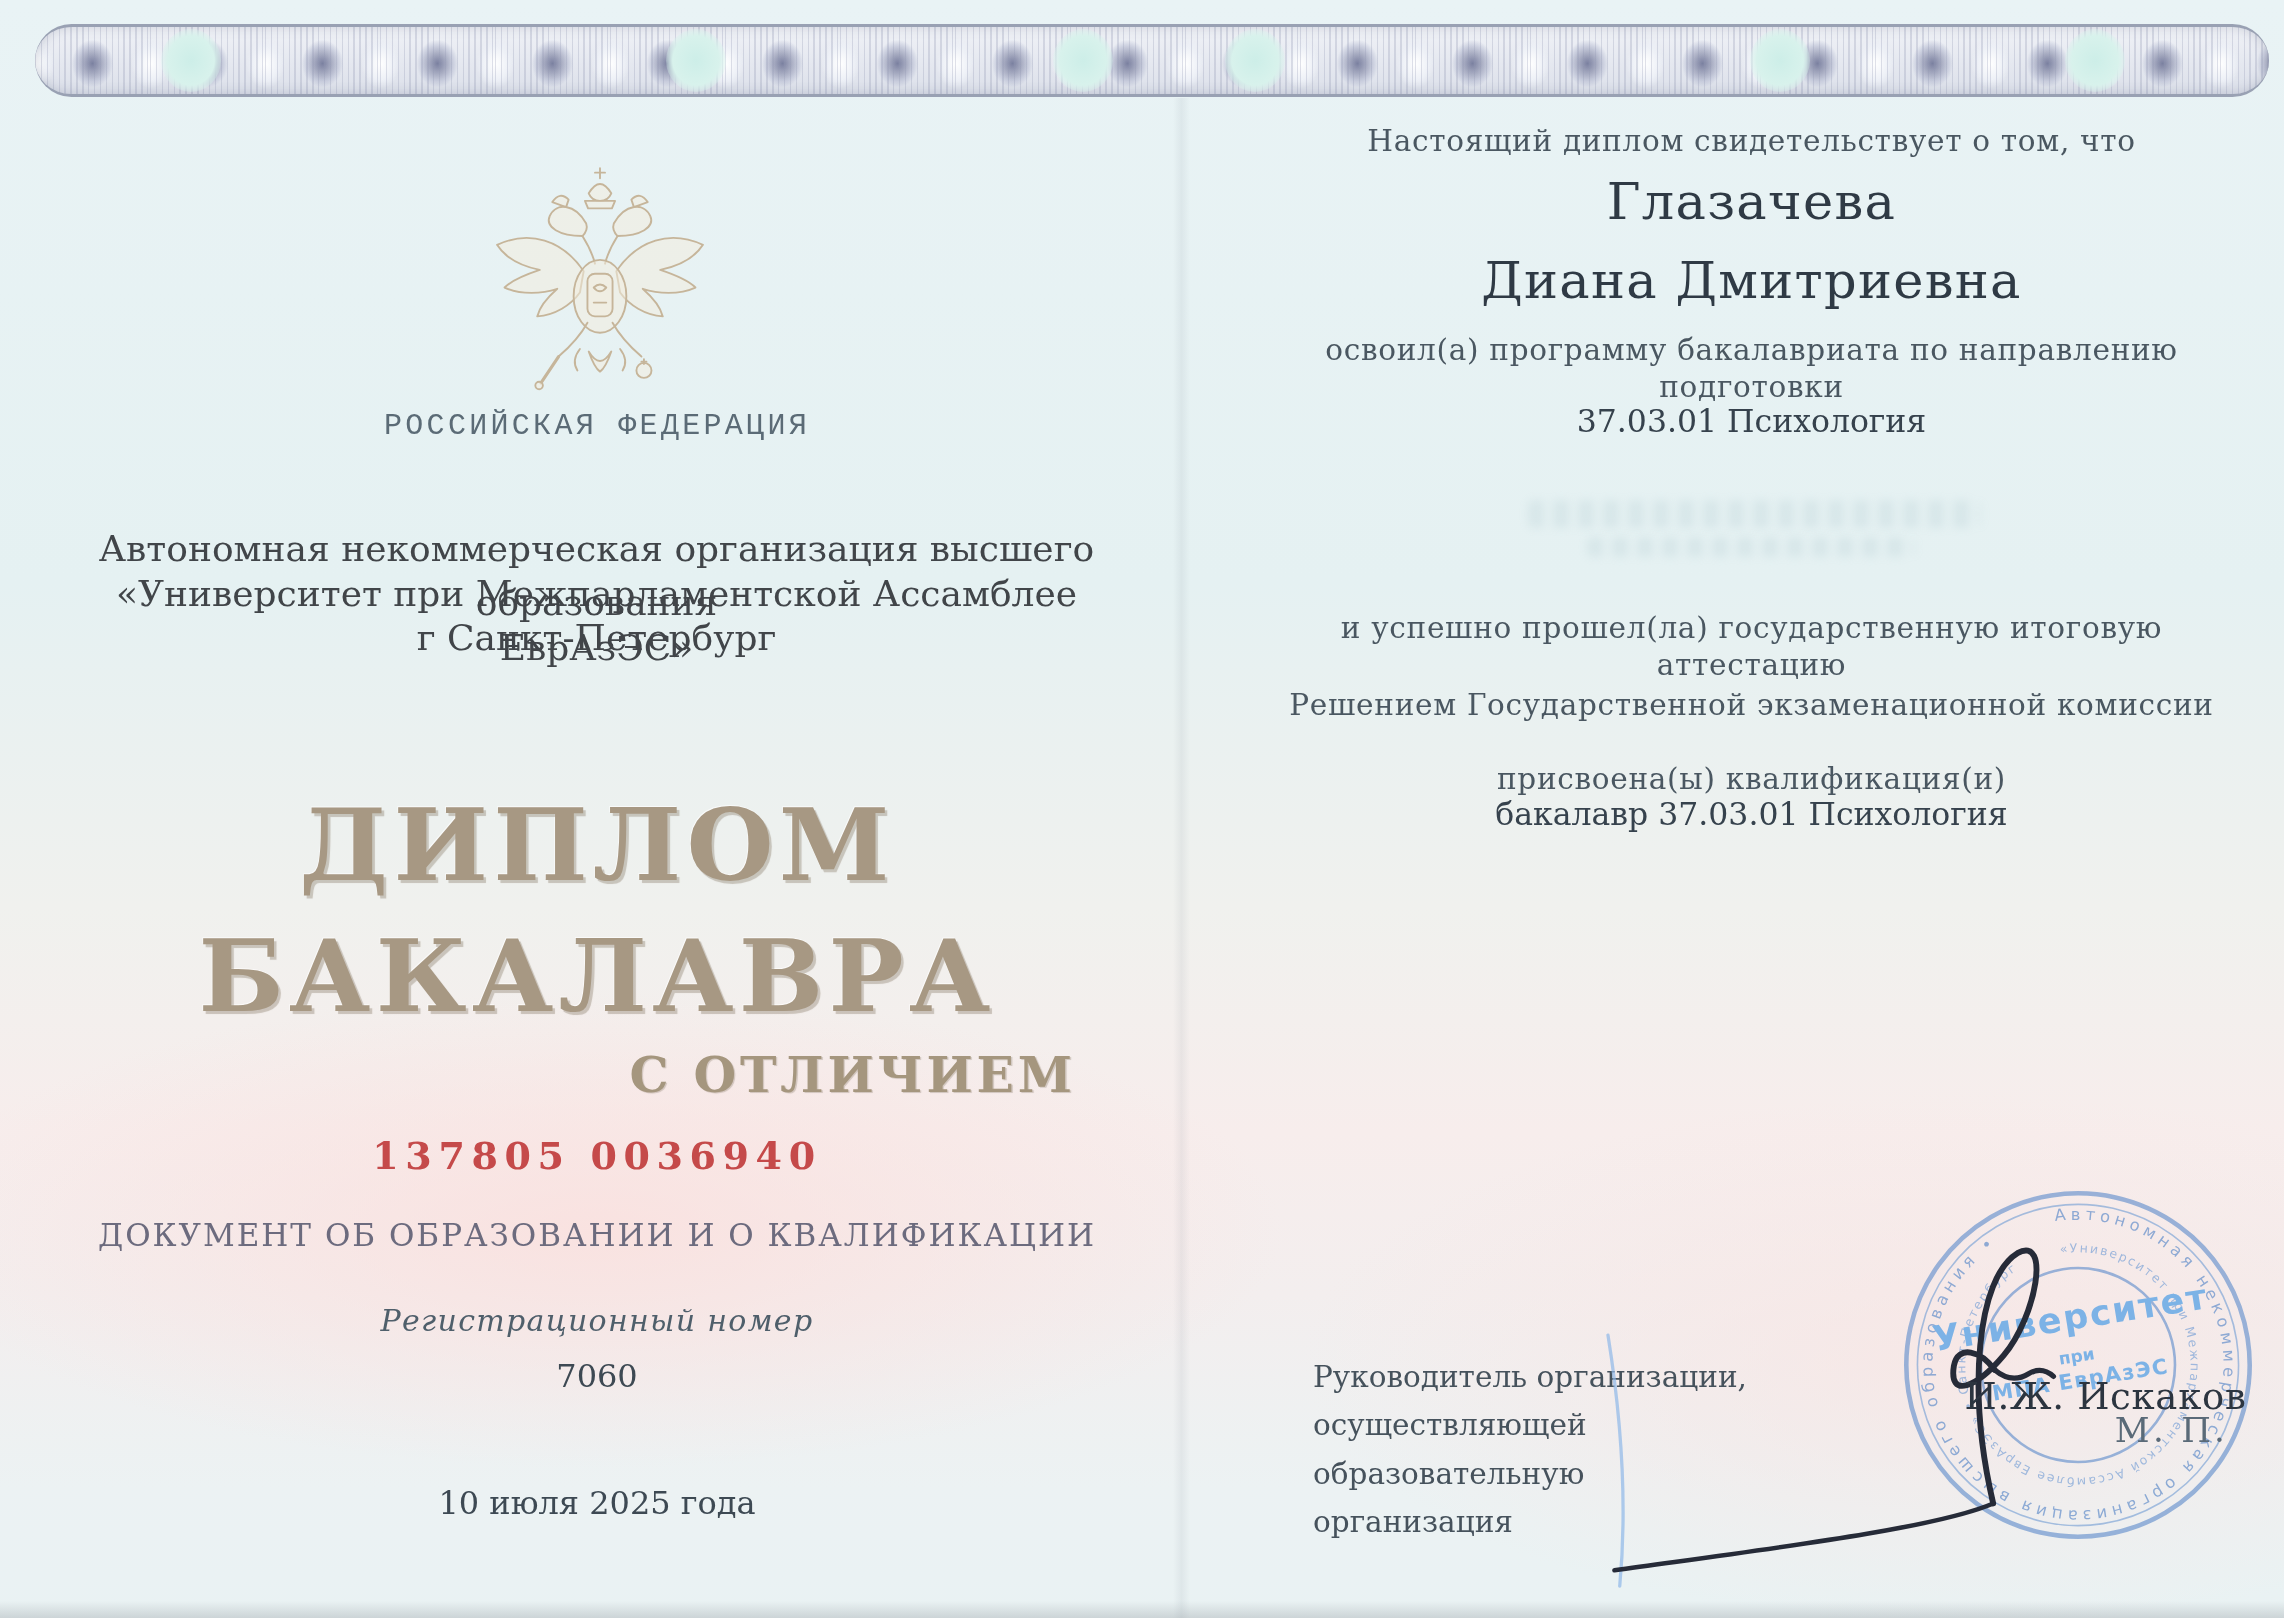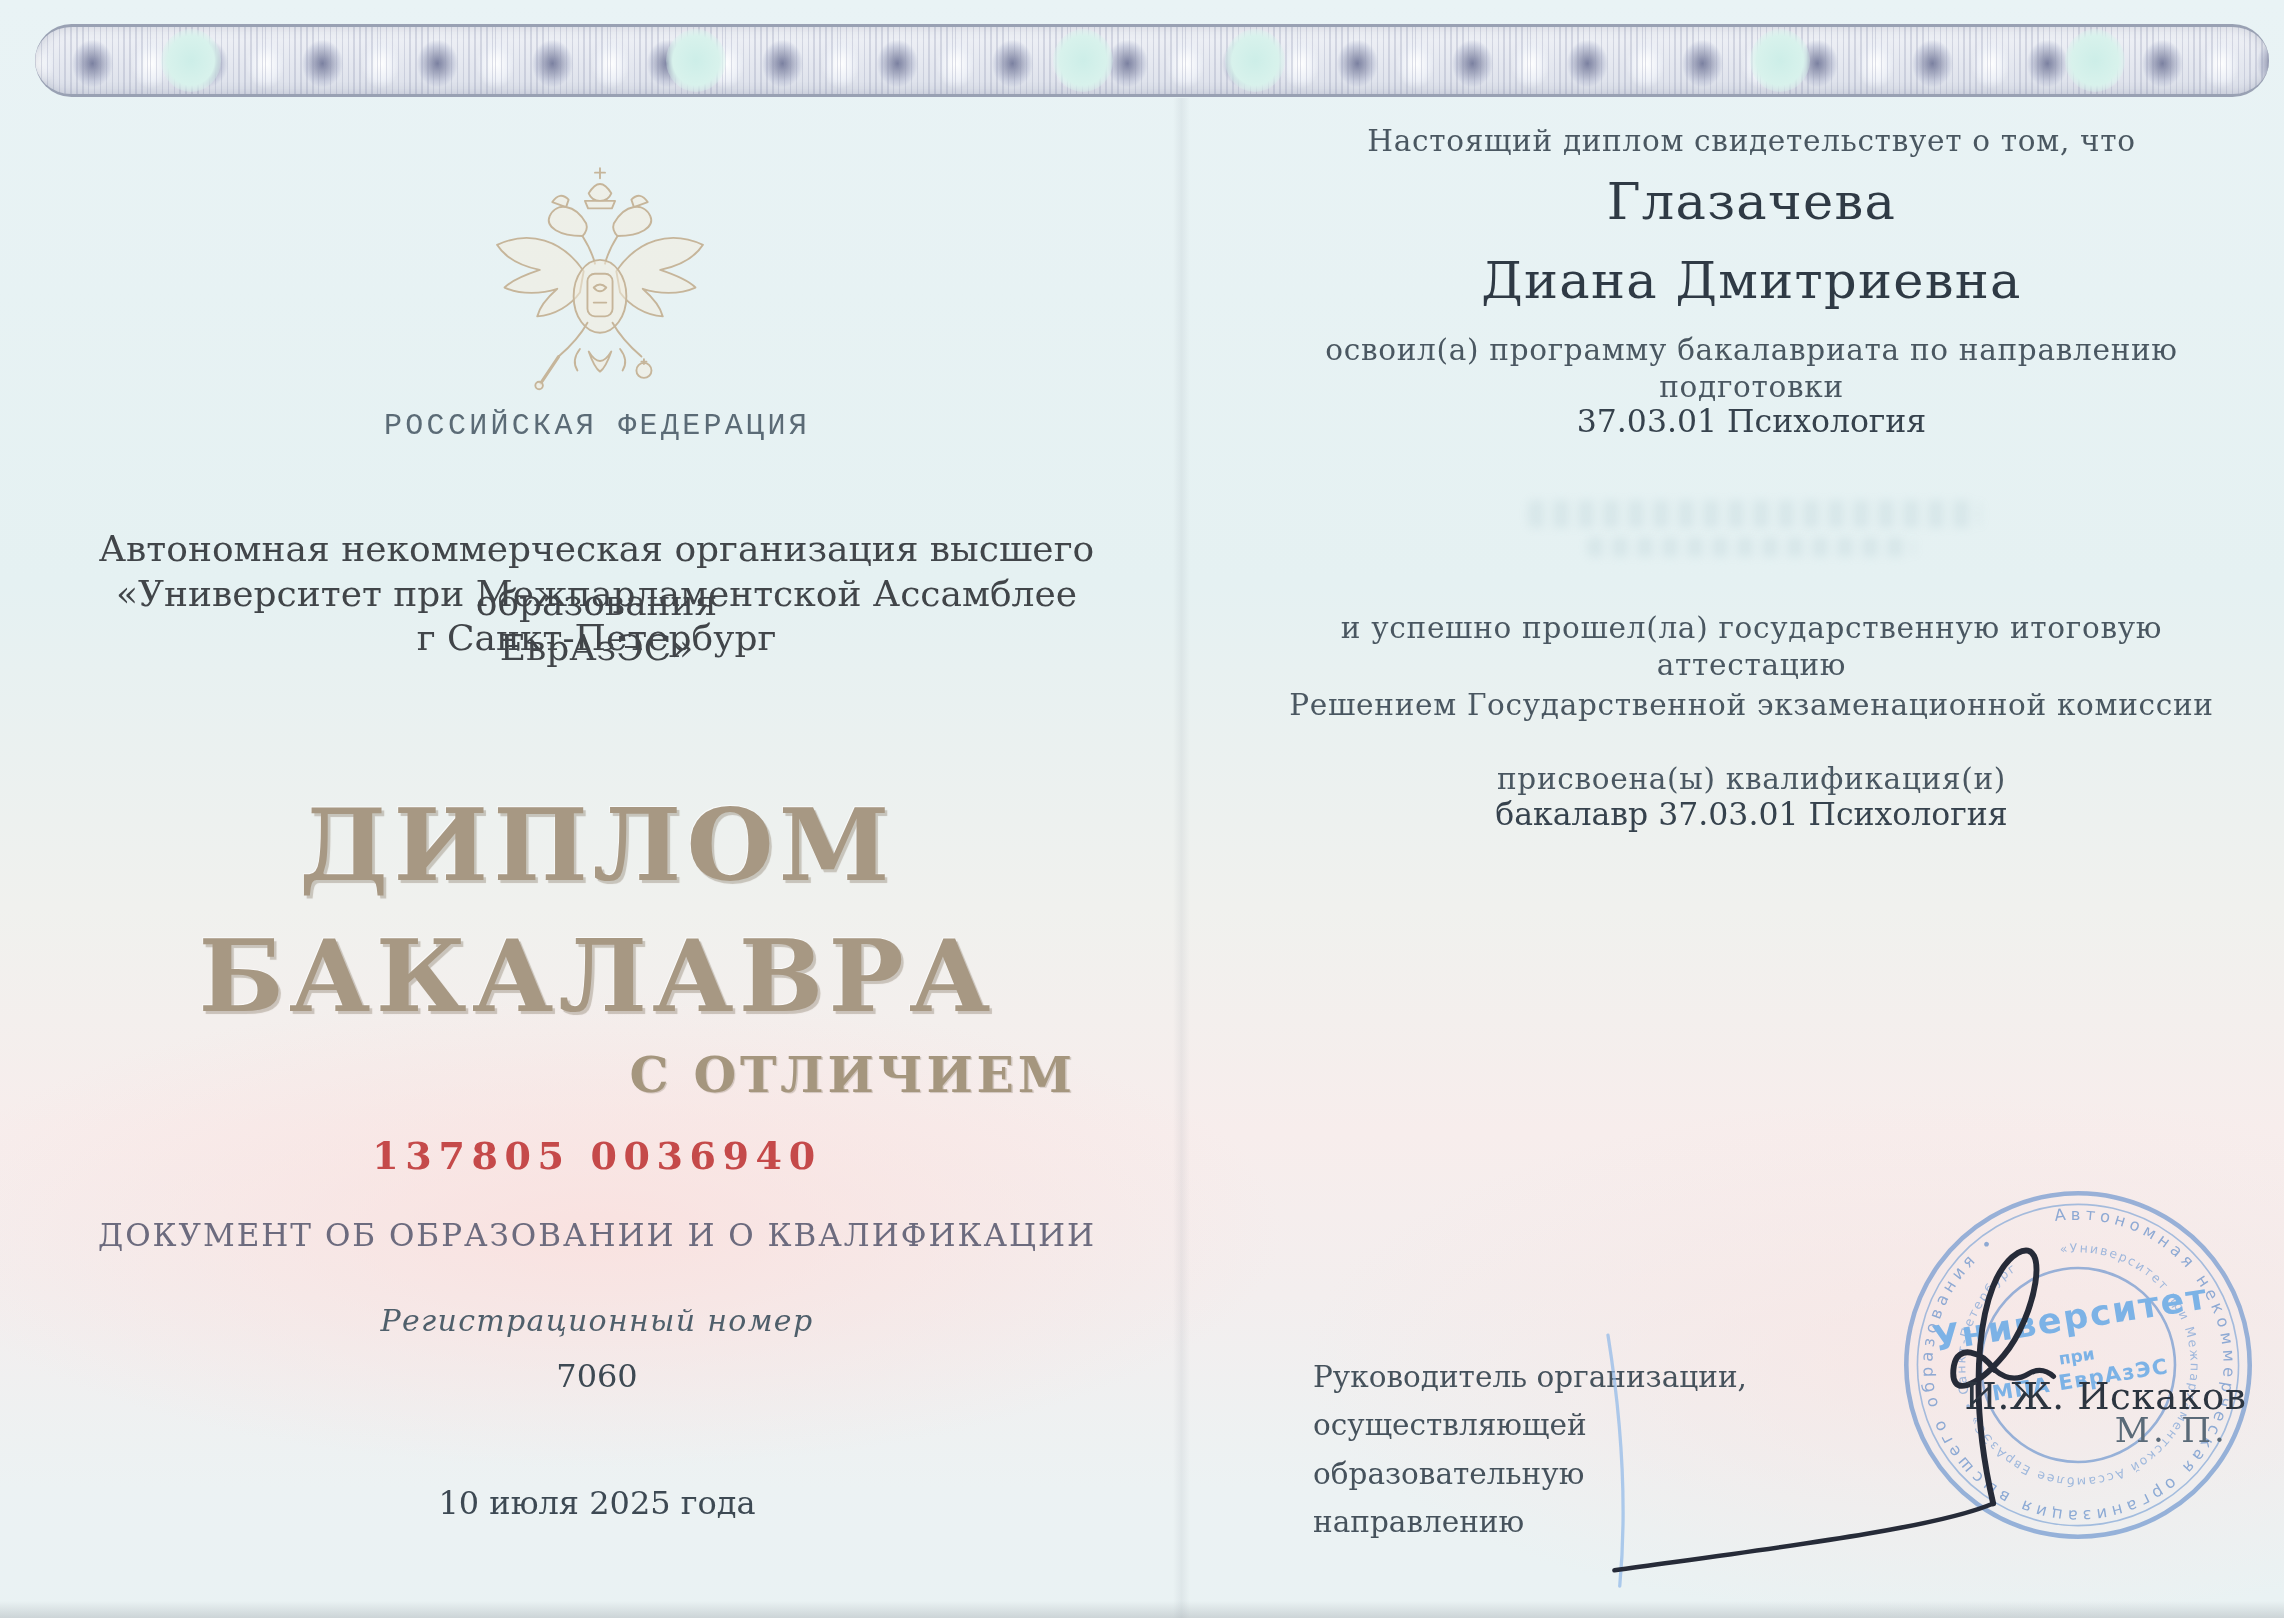--- a/index.html
+++ b/index.html
@@ -152,21 +152,21 @@
   <div class="abs ctr t-sm" style="left:1266px;top:610px;width:971px;">и успешно прошел(ла) государственную итоговую аттестацию</div>
 
   <div class="abs ctr t-sm" style="left:1286px;top:687px;width:931px;">Решением Государственной экзаменационной комиссии</div>
   <div class="abs ctr t-sm" style="left:1286px;top:733px;width:931px;margin-top:28px;">присвоена(ы) квалификация(и)</div>
 
   <div class="abs ctr t-strong" style="left:1286px;top:796px;width:931px;">бакалавр 37.03.01 Психология</div>
 
   <div class="abs t-head" style="left:1313px;top:1353px;width:525px;">
     <div>Руководитель организации,</div>
     <div>осуществляющей образовательную</div>
-    <div>направлению</div>
+    <div>организация</div>
   </div>
 
   <div class="stamp-wrap">
     <svg width="422" height="422" viewBox="0 0 644 644">
       <defs>
         <path id="ringOuter" d="M 322 100 a 222 222 0 1 1 -0.02 0"></path>
         <path id="ringInner" d="M 322 150 a 172 172 0 1 1 -0.02 0"></path>
       </defs>
       <circle cx="322" cy="322" r="262" fill="none" stroke="#6e97cf" stroke-width="7" opacity="0.85"></circle>
       <circle cx="322" cy="322" r="245" fill="none" stroke="#7ba2d6" stroke-width="2.5" opacity="0.8"></circle>

